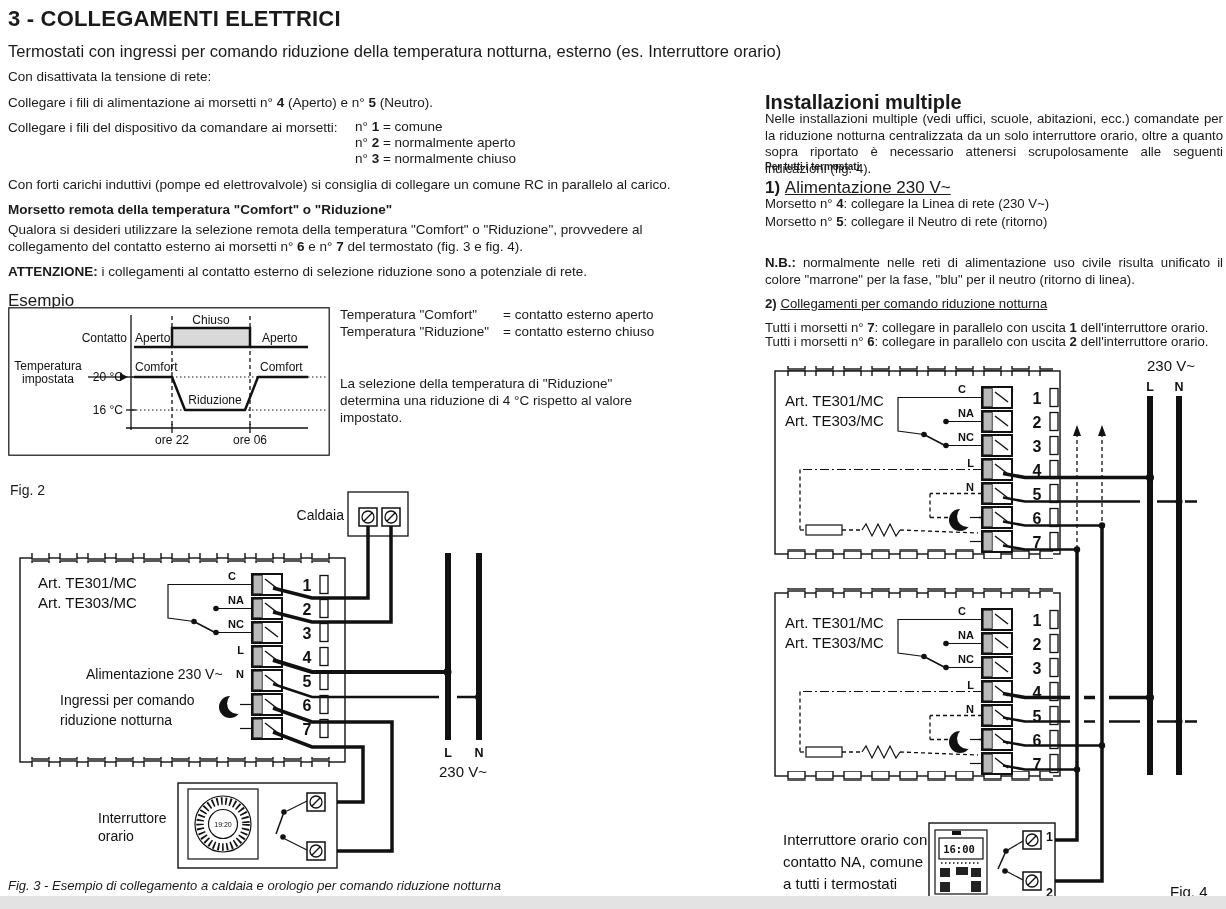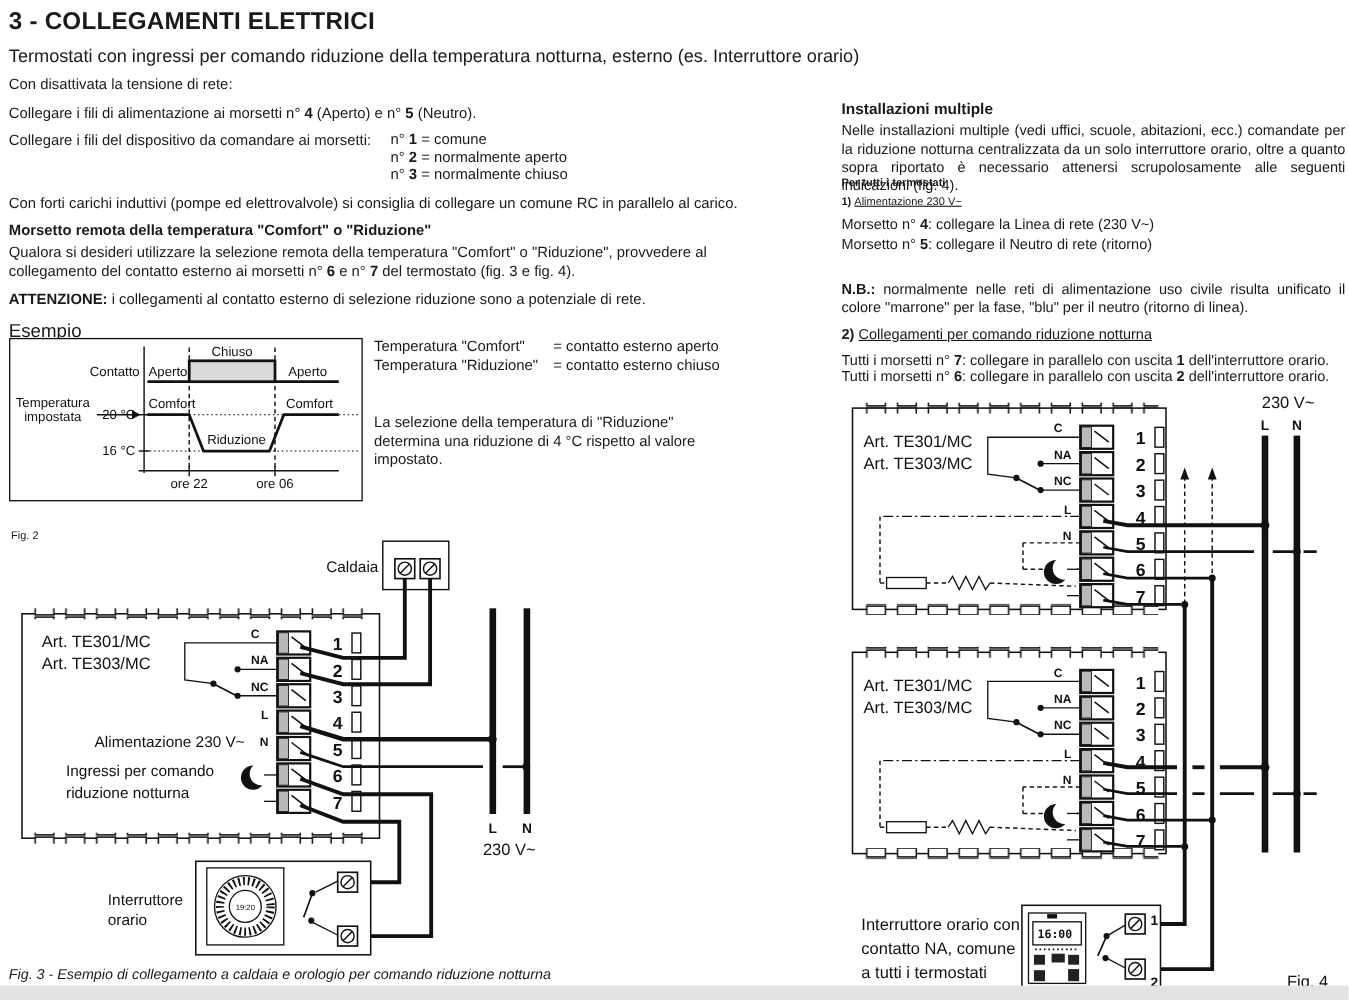--- a/index.html
+++ b/index.html
@@ -17,31 +17,31 @@
   #p1{left:8px;top:68px;}
   #p2{left:8px;top:94px;}
   #p3-label{left:8px;top:119px;width:345px;}
   #p3-list{left:355px;top:119px;}
   #p3-list div{margin-bottom:0px;line-height:16px;}
   #p4{left:8px;top:176px;}
   #h-sel{left:8px;top:202px;font-size:13.5px;font-weight:bold;}
   #p5{left:8px;top:221px;width:655px;}
   #att{left:8px;top:263px;}
   #esempio{left:8px;top:291px;font-size:17px;}
-  #fig2-caption{left:10px;top:482px;font-size:10px;}
+  #fig2-caption{left:10px;top:482px;font-size:14px;}
   #fig2-legend{left:340px;top:306px;font-size:13.5px;line-height:17px;}
   #fig2-legend .row{display:flex;}
   #fig2-legend .c1{width:163px;}
   #fig2-note{left:340px;top:375px;width:320px;font-size:13.5px;line-height:17px;}
   #fig3-caption{left:8px;top:878px;font-size:13px;}
   .rcol{left:765px;width:458px;}
-  #r-h{top:91px;font-size:14px;font-weight:bold;}
+  #r-h{top:91px;font-size:20px;font-weight:bold;}
   #r-p1{top:111px;font-size:13.2px;line-height:16.5px;}
   #r-pertutti{top:161px;font-size:10px;font-weight:bold;}
-  #r-i1{top:178px;font-size:10px;}
+  #r-i1{top:178px;font-size:17px;}
   #r-m4{top:196px;font-size:13.2px;}
   #r-m5{top:214px;font-size:13.2px;}
   #r-nb{top:255px;font-size:13.2px;line-height:16.5px;}
   #r-i2{top:296px;font-size:13.2px;}
   #r-m6{top:314px;font-size:13.2px;margin-top:20px;}
   #r-m7{top:320px;font-size:13.2px;}
   .u{text-decoration:underline;}
   #scan-edge{left:0;top:896px;width:1226px;height:13px;background:#e3e3e3;}
   
   svg{position:absolute;overflow:visible;}

